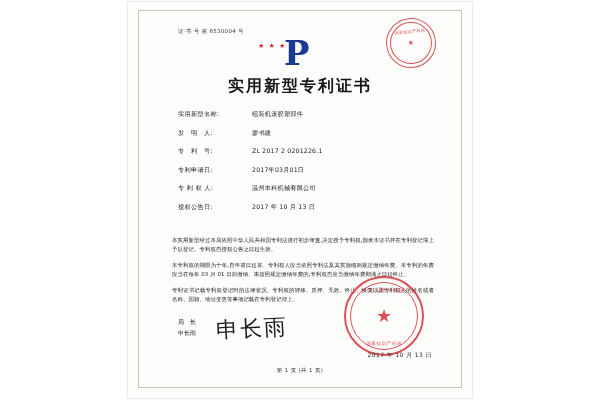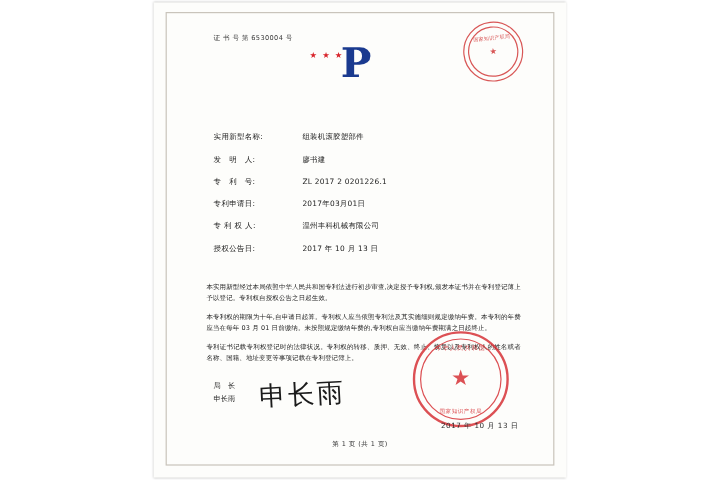--- a/index.html
+++ b/index.html
@@ -281,20 +281,21 @@
         <div class="ring"></div>
         <div class="seal-text">国家知识产权局</div>
         <div class="seal-star">★</div>
       </div>
 
       <div class="logo">
         <div class="stars">★ ★ ★</div>
         <div class="p-mark">P</div>
       </div>
 
+      <div class="title">实用新型专利证书</div>
 
       <div class="fields">
         <div class="field-row">
           <div class="field-label">实用新型名称:</div>
           <div class="field-value">组装机滚胶塑部件</div>
         </div>
         <div class="field-row">
           <div class="field-label">发　明　人:</div>
           <div class="field-value">廖书建</div>
         </div>

